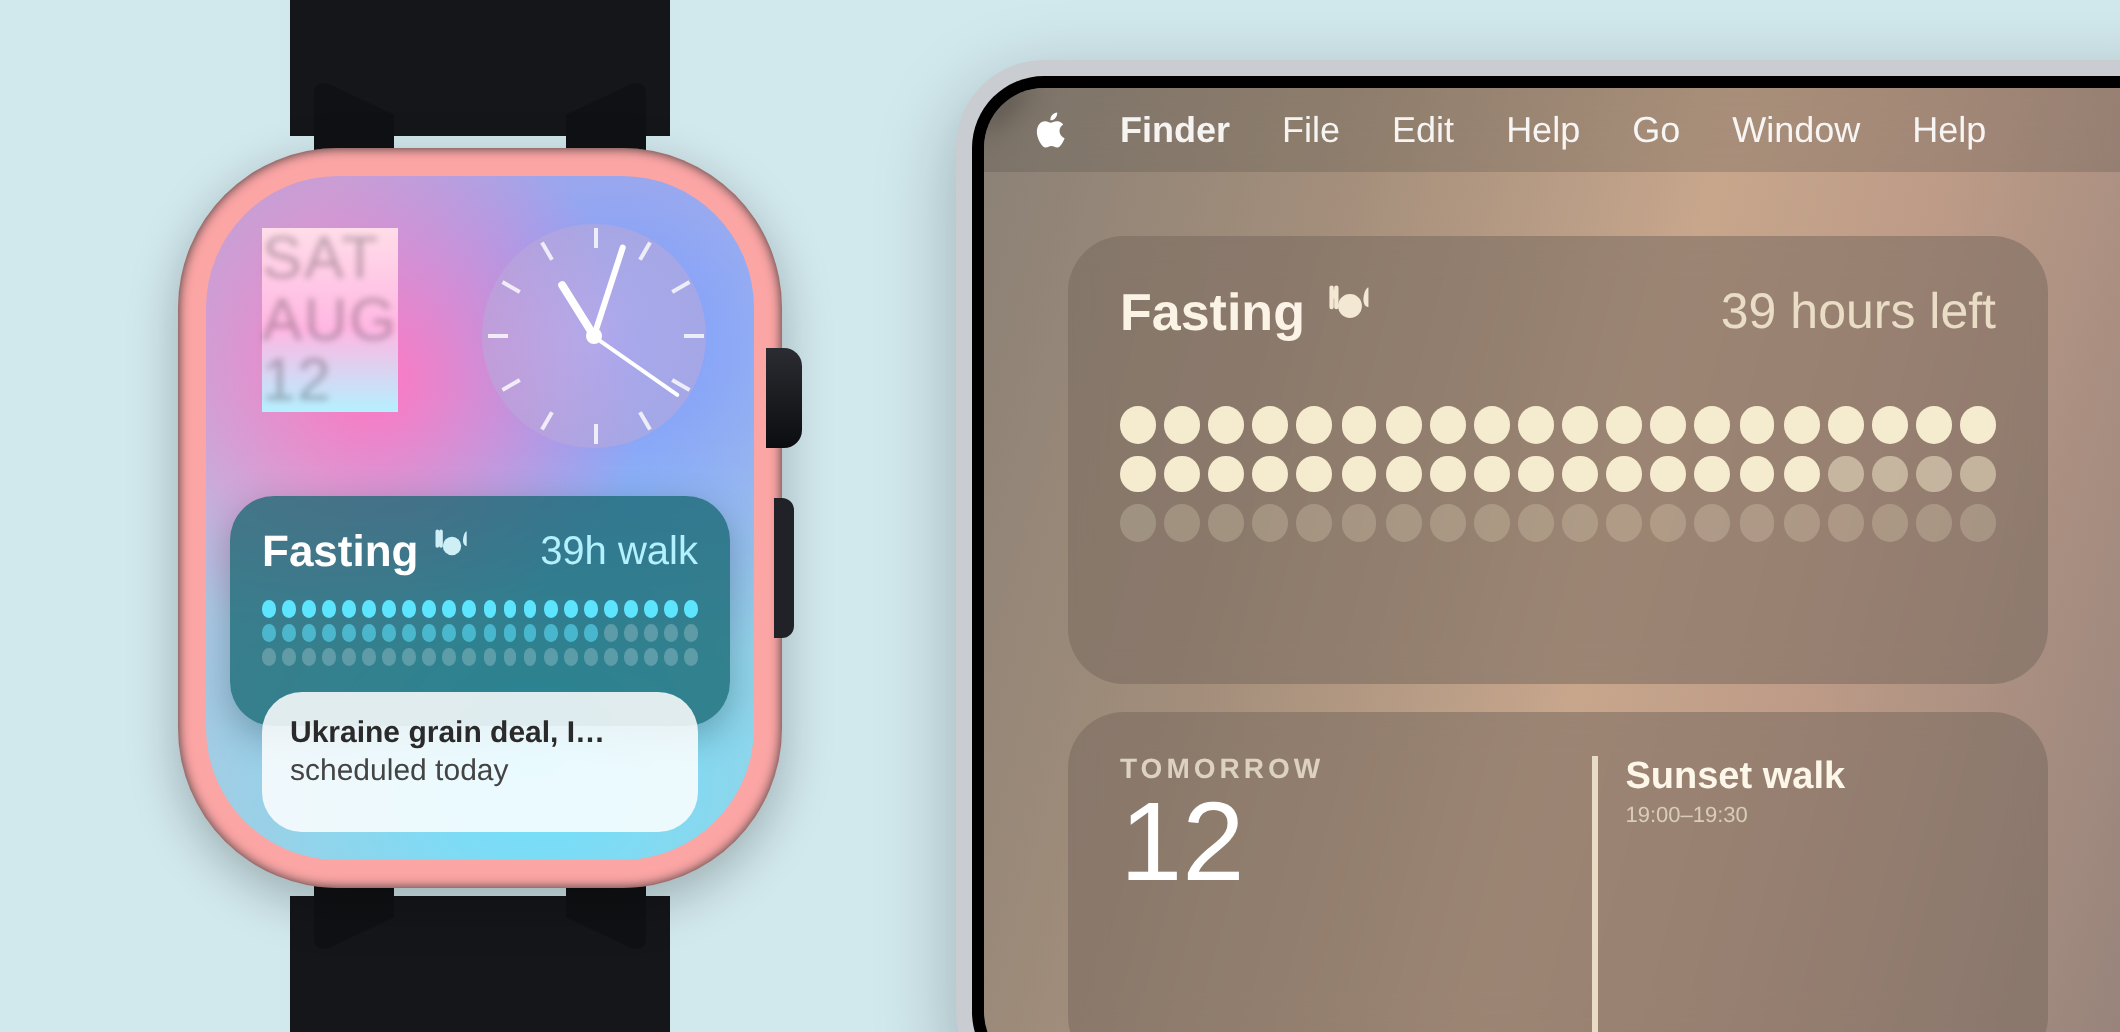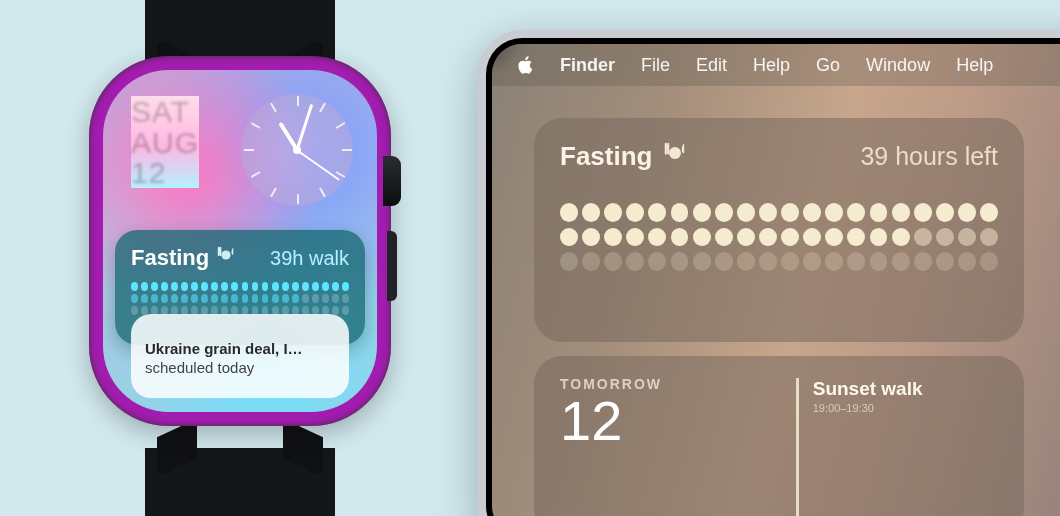--- a/index.html
+++ b/index.html
@@ -35,25 +35,25 @@
     width: 40px;
     height: 40px;
     background: #101114;
   }
   .lug-top-l { top: 70px; left: 80px; transform: skewY(25deg); border-radius: 8px 0 0 0;}
   .lug-top-r { top: 70px; right: 80px; transform: skewY(-25deg); border-radius:0 8px 0 0;}
   .lug-bot-l { bottom: 70px; left: 80px; transform: skewY(-25deg); border-radius:0 0 0 8px;}
   .lug-bot-r { bottom: 70px; right: 80px; transform: skewY(25deg); border-radius:0 0 8px 0;}
   .case {
     position: absolute;
-    top: 78px;
+    top: 96px;
     left: 12px;
     width: 302px;
     height: 370px;
-    background: #a21caf;
+    background: #fca5a5;
     border-radius: 80px;
     box-shadow: inset 0 0 6px #333, 0 8px 25px rgba(0,0,0,.25);
   }
   .crown {
     position:absolute;
     right:-10px; top:100px;
     width:18px; height:50px;
     background:linear-gradient(#2a2c31,#0c0d10);
     border-radius:0 9px 9px 0;
   }
@@ -127,24 +127,24 @@
   .w-dots .dot{width:8.5px;height:8.5px;border-radius:50%;}
   .w-dots .on{background:#5de5ff;}
   .w-dots .half{background:rgba(93,229,255,.55);}
   .w-dots .off{background:rgba(255,255,255,.22);}
   .w-icon svg{width:22px;height:22px;}
 
   .peek-card{
     position:absolute;
     left:28px; right:28px;
     bottom:14px;
-    height:84px;
+    height:70px;
     background:rgba(255,255,255,.85);
     border-radius:20px;
-    padding:26px 14px;
+    padding:12px 14px;
     color:#2a2a2a;
     font-size:15px;
     line-height:1.25;
     overflow:hidden;
     filter:blur(.3px);
   }
   .peek-card .l1{font-weight:600;white-space:nowrap;overflow:hidden;text-overflow:ellipsis;}
   .peek-card .l2{font-weight:500;color:#444;}
 
   

